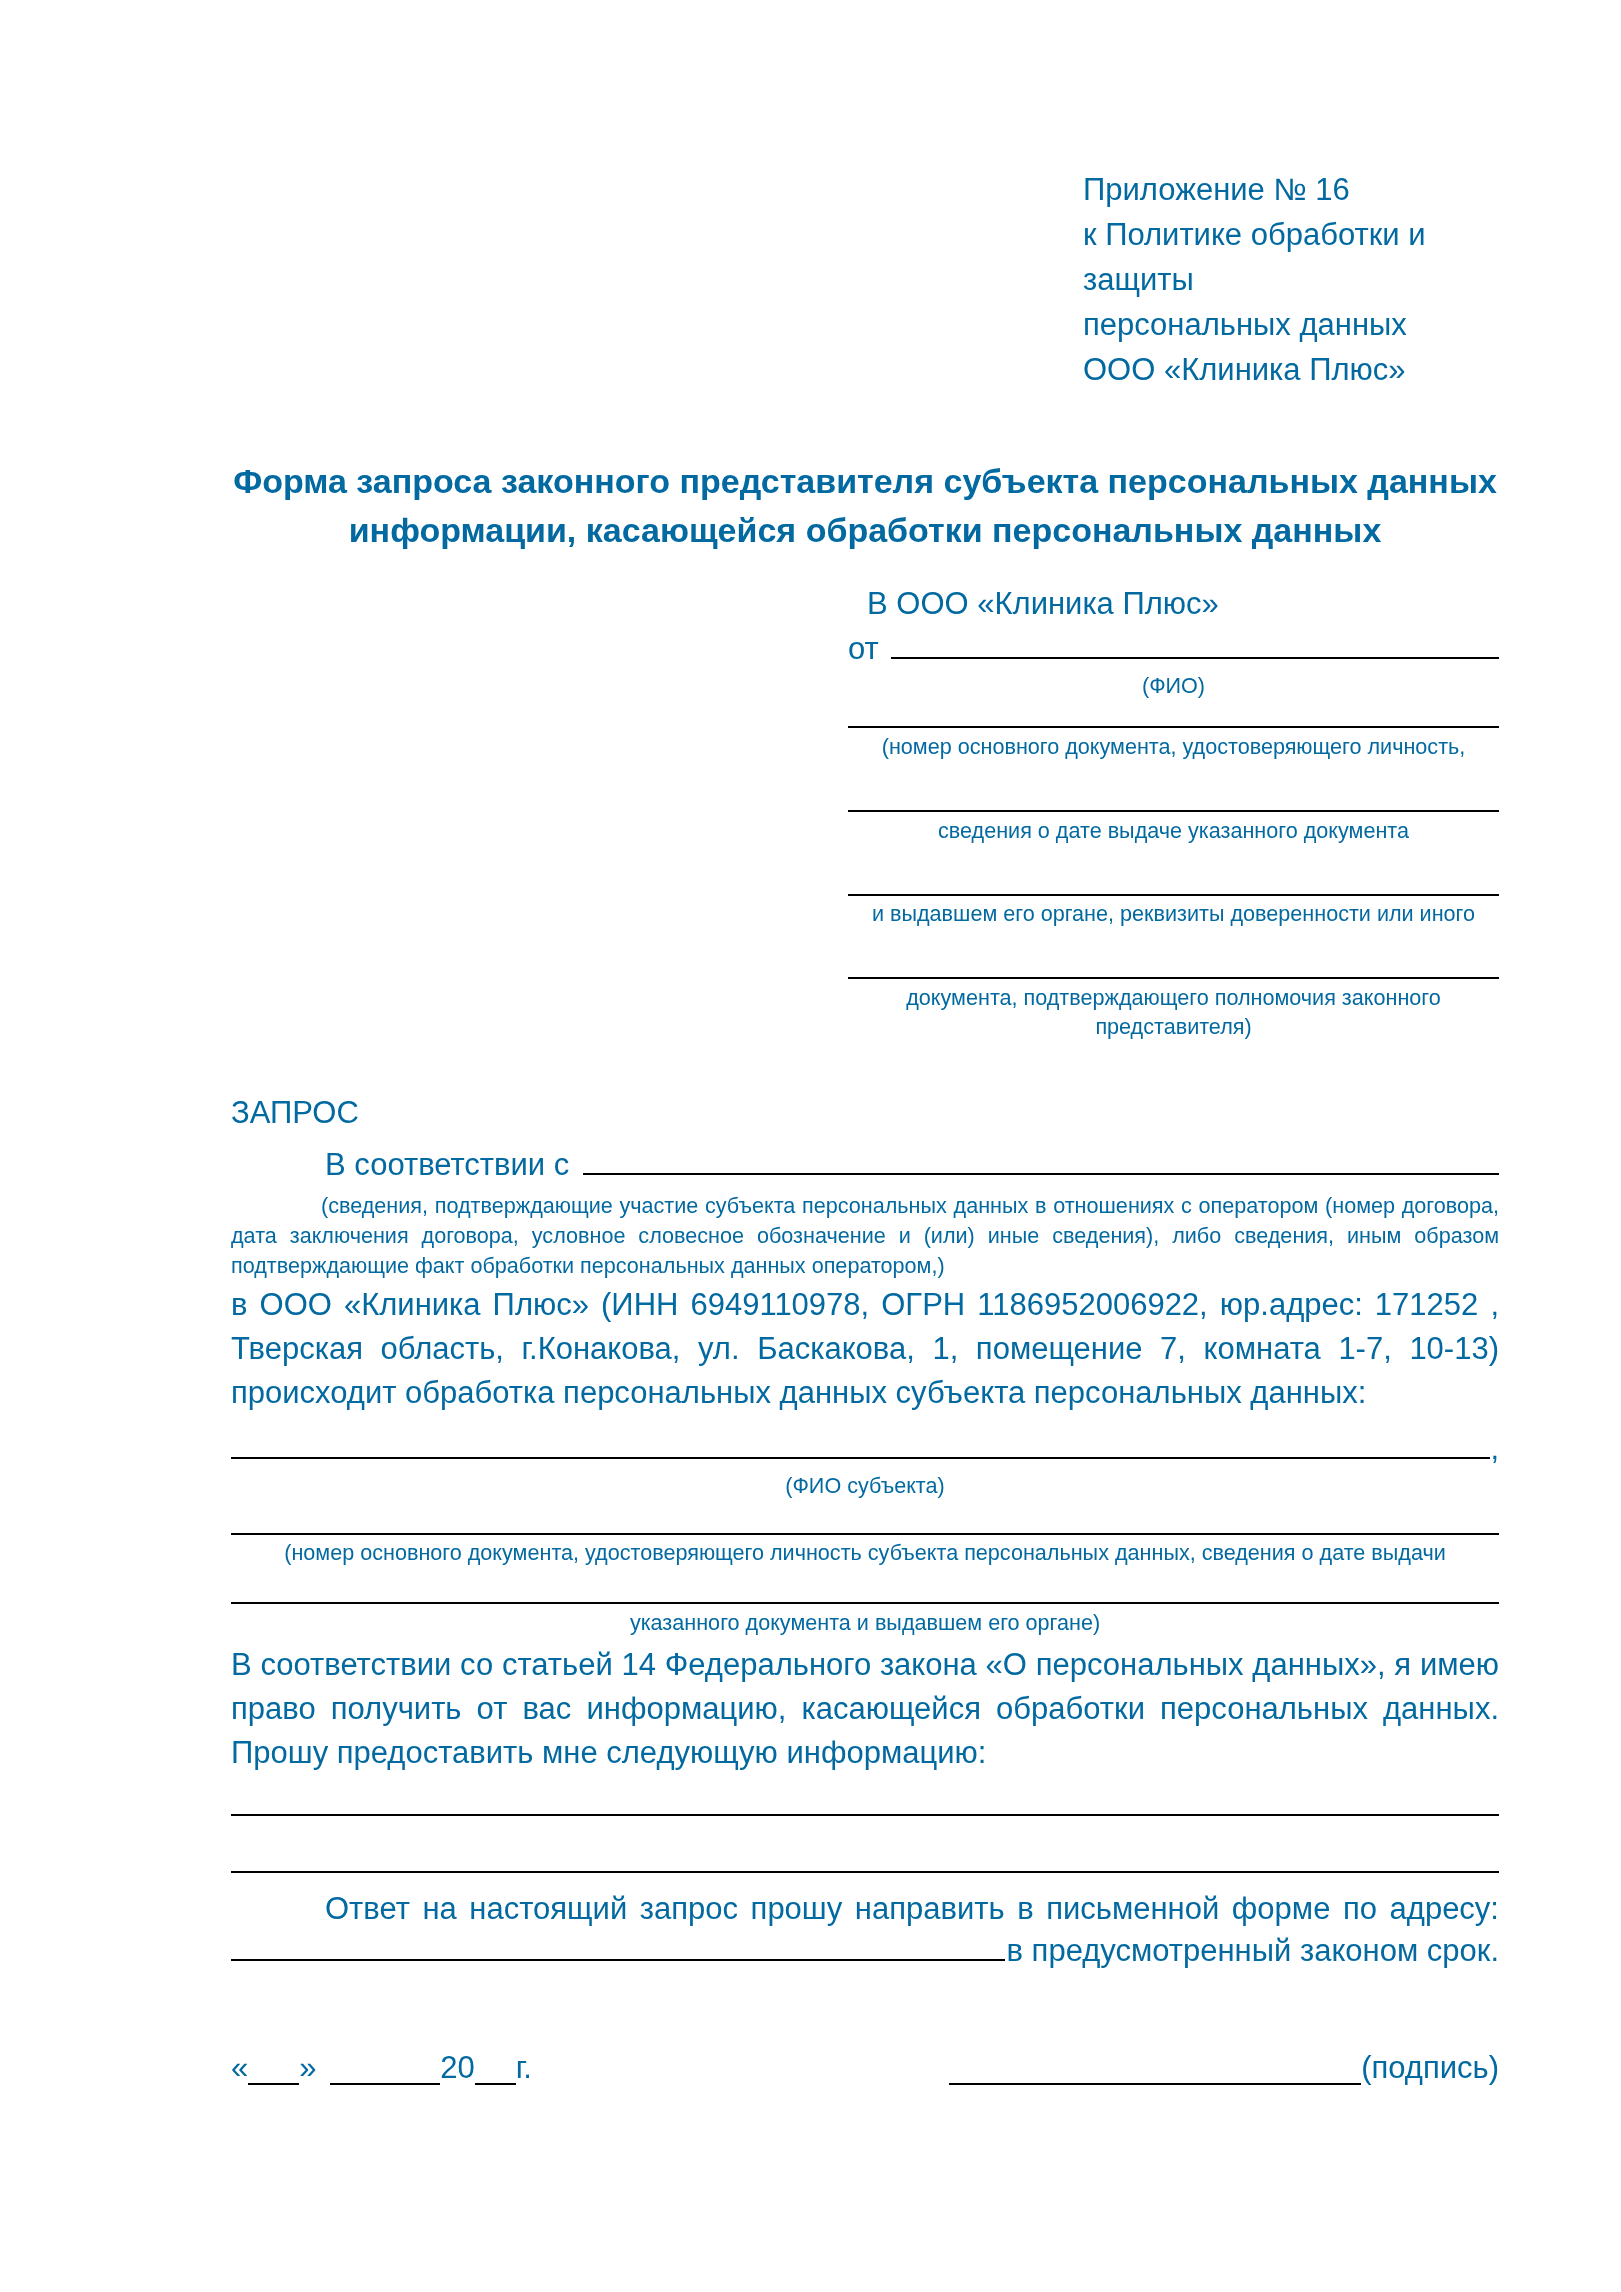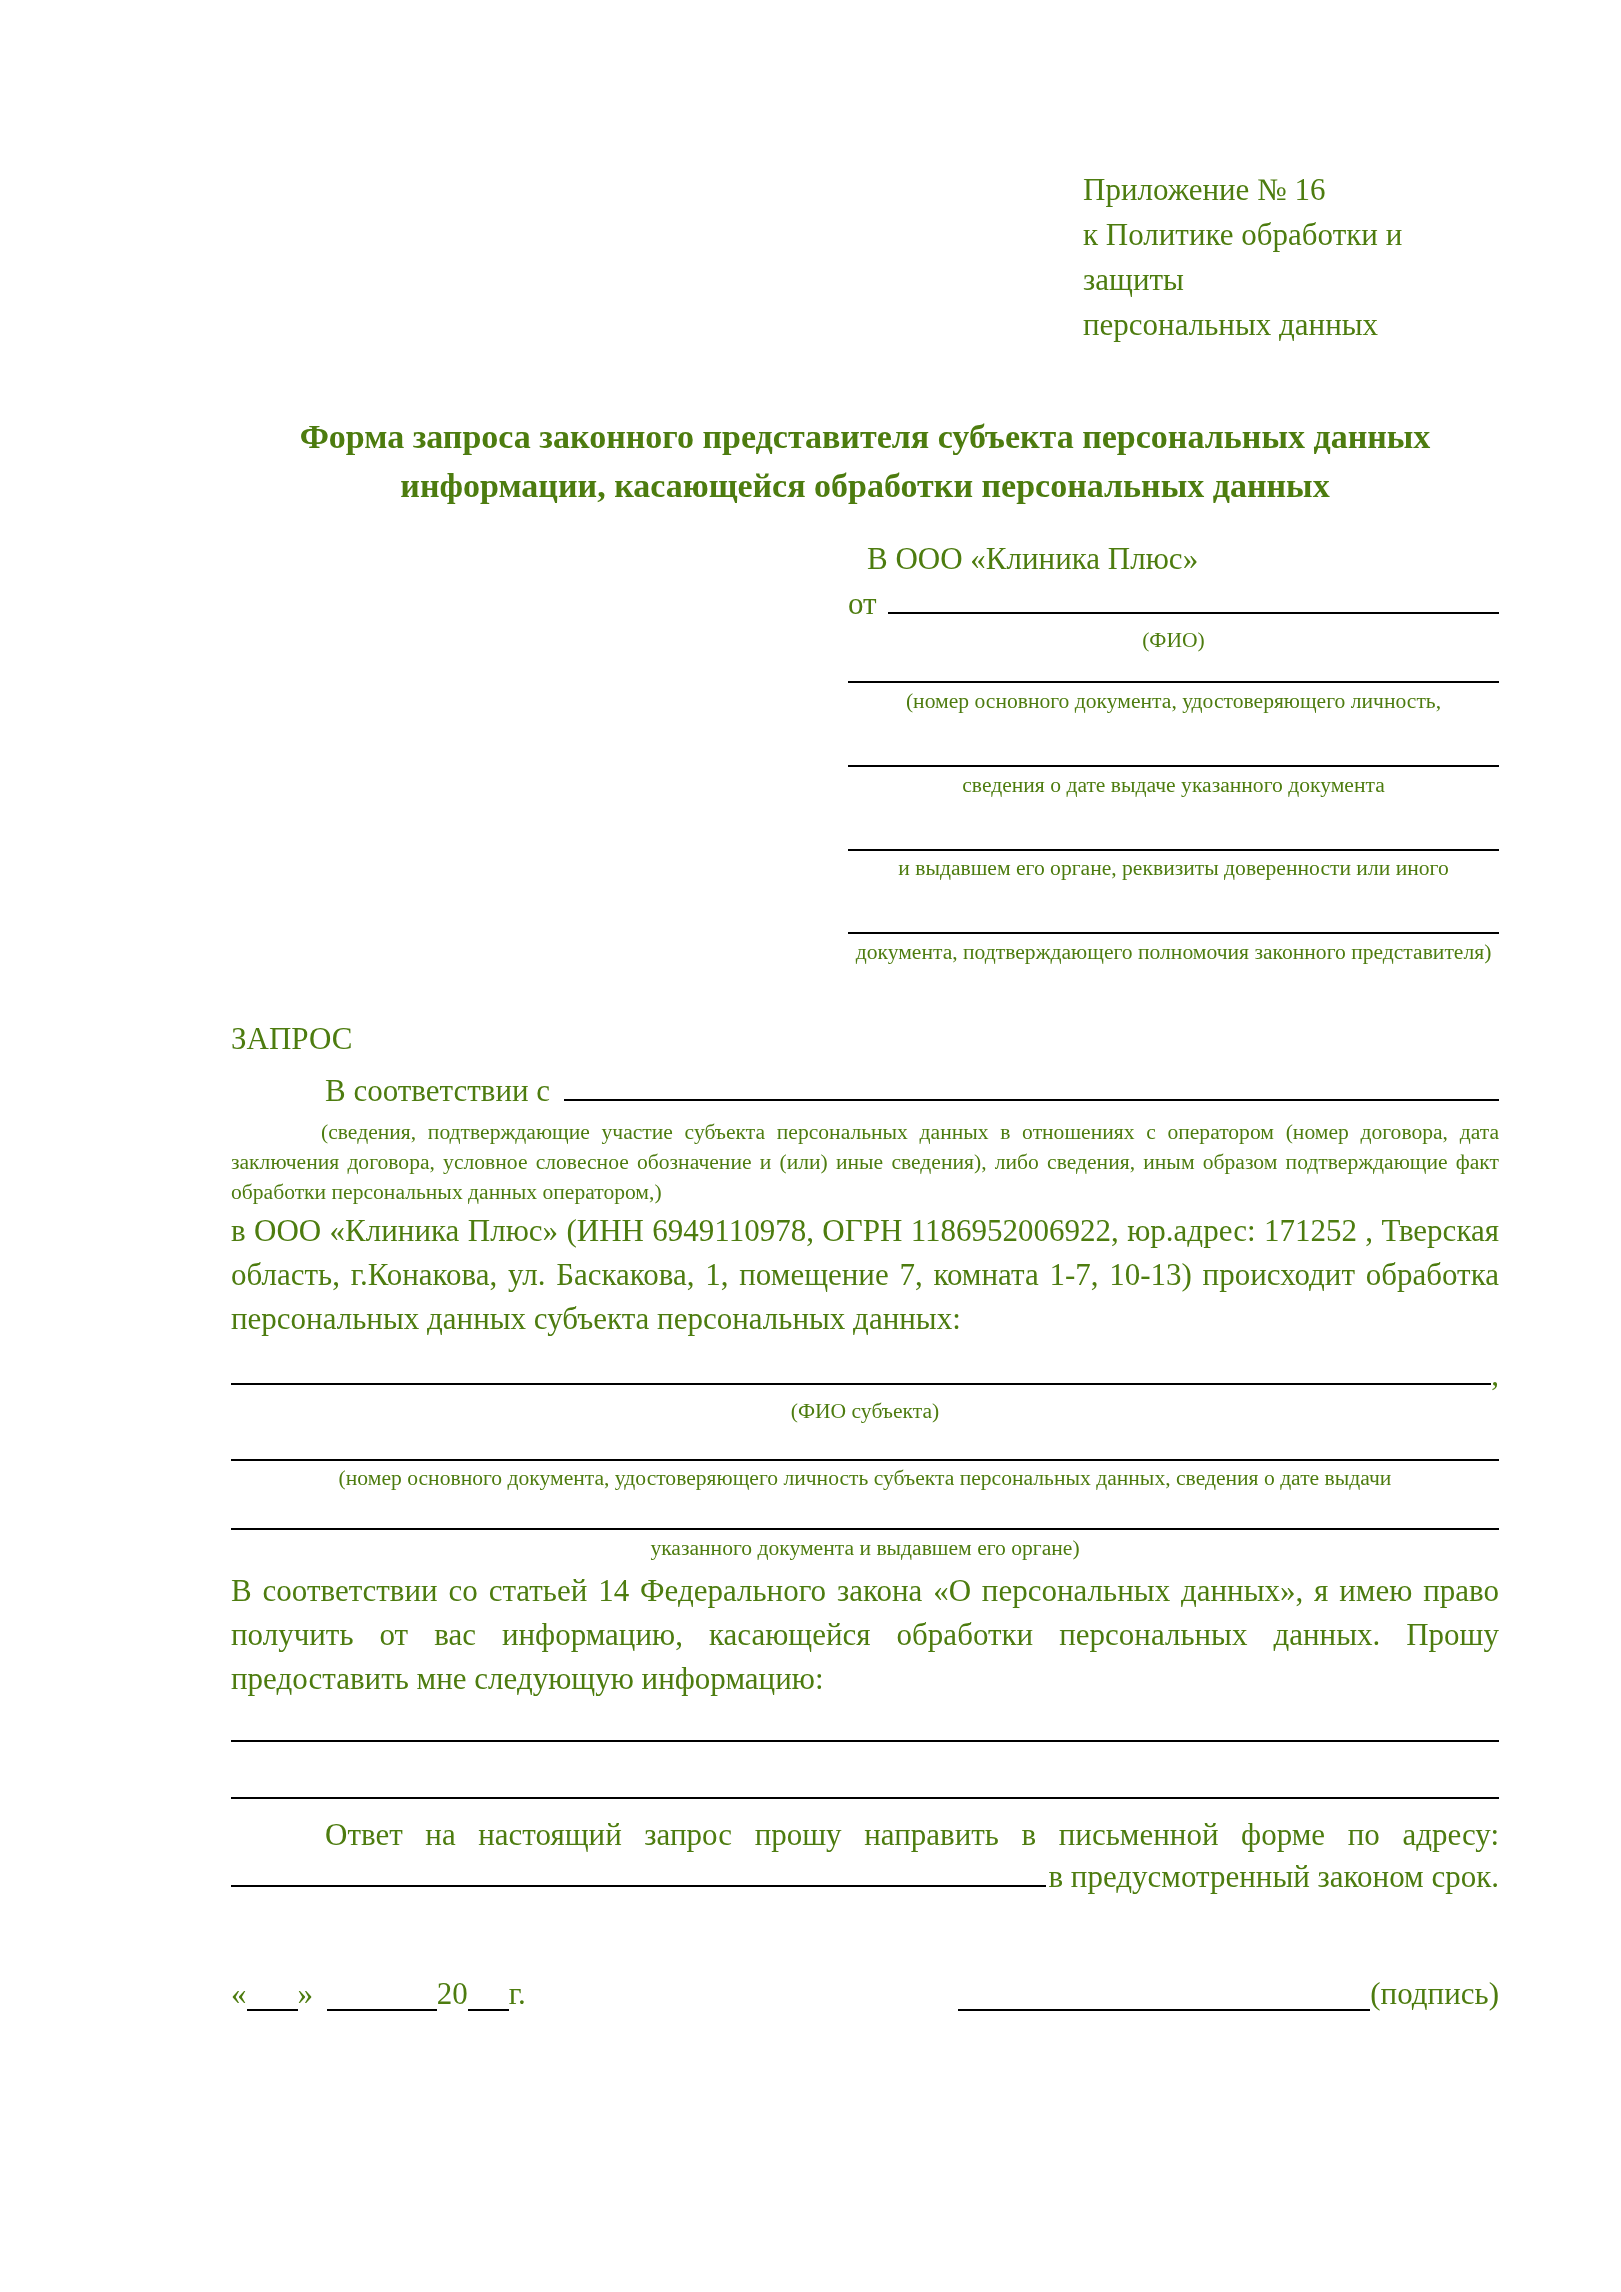--- a/index.html
+++ b/index.html
@@ -1,20 +1,20 @@
 <!DOCTYPE html>
 <html lang="ru"><head>
 <meta charset="utf-8">
 <style>
   html,body{margin:0;padding:0;background:#888;}
   .page{
     width:1621px;height:2293px;background:#ffffff;margin:0 auto;position:relative;
     box-sizing:border-box;padding:0 122px 0 231px;
-    font-family:Liberation Serif, serif;
-    font-size:31px;color:#4d7c0f;overflow:hidden;
+    font-family:Liberation Sans, sans-serif;
+    font-size:31px;color:#0369a1;overflow:hidden;
   }
   .annex{margin-left:852px;padding-top:167px;line-height:45px;}
   .doc-title{margin-top:65px;text-align:center;font-weight:bold;font-size:34px;line-height:49px;}
   .addressee{margin-left:617px;margin-top:25.5px;}
   .addr-org{line-height:45px;margin-left:19px;}
   .row{display:flex;align-items:baseline;}
   .fill{flex:1 1 auto;border-bottom:2.9px solid #000;height:0;margin-bottom:-6.9px;min-width:39px;}
   .addr-from{margin-top:5.9px;}
   .addr-from .label{padding-right:11.8px;}
   .caption{font-size:21.6px;line-height:29px;text-align:center;}
@@ -48,20 +48,21 @@
 </style>
 </head>
 <body>
 
 <div class="page">
 
   <div class="annex">
     <div>Приложение № 16</div>
     <div>к Политике обработки и защиты</div>
     <div>персональных данных</div>
+    <div>ООО «Клиника Плюс»</div>
   </div>
 
   <div class="doc-title">
     <div>Форма запроса законного представителя субъекта персональных данных</div>
     <div>информации, касающейся обработки персональных данных</div>
   </div>
 
   <div class="addressee">
     <div class="addr-org">В ООО «Клиника Плюс»</div>
     <div class="row addr-from">

